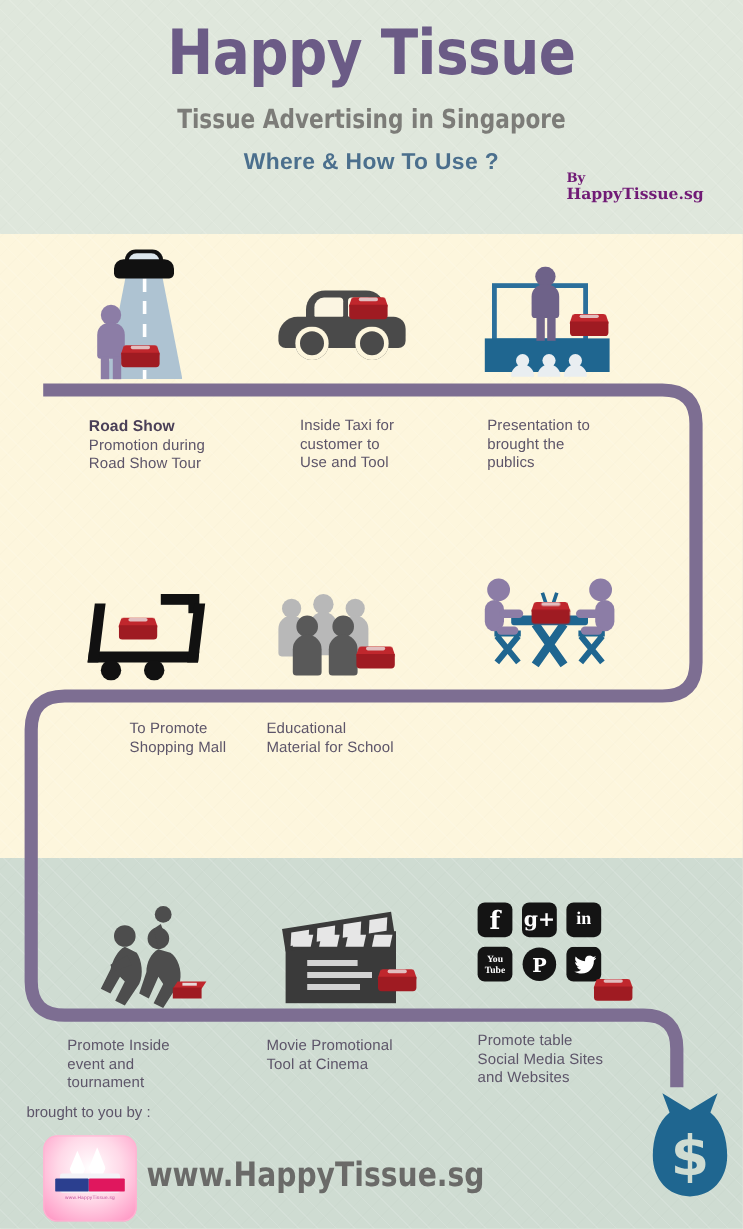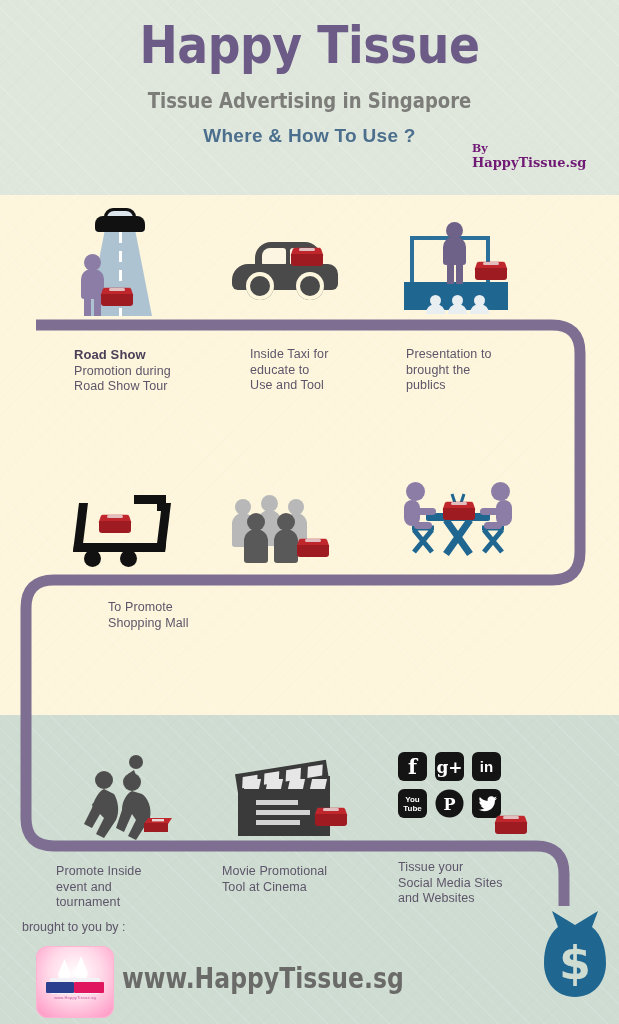--- a/index.html
+++ b/index.html
@@ -141,21 +141,21 @@
   .clap .board{position:absolute;left:0;top:22px;width:92px;height:60px;background:#3a3a3a;}
   .clap .topbar{position:absolute;left:0;top:0;width:92px;height:19px;background:#3a3a3a;
     transform:rotate(-9deg);transform-origin:left bottom;}
   .clap .tooth{position:absolute;top:4px;width:15px;height:11px;background:#e6e6e6;transform:skewX(-12deg);}
   .clap .tooth2{position:absolute;top:25px;width:15px;height:10px;background:#e6e6e6;transform:skewX(-12deg);}
   .clap .line{position:absolute;background:#d3d3d3;height:5px;}
 
   
   .social{position:absolute;left:0;top:0;width:108px;height:72px;}
   .sq{position:absolute;width:29px;height:29px;background:#141414;border-radius:6px;
-    color:#fff;font-family:Liberation Sans, sans-serif;font-weight:bold;
+    color:#fff;font-family:Liberation Serif, serif;font-weight:bold;
     display:flex;align-items:center;justify-content:center;}
 
   
   .brought{
     position:absolute;left:22px;top:920px;
     font-family:"Liberation Sans",sans-serif;font-size:12.5px;color:#5d5569;
   }
   .logo{
     position:absolute;left:36px;top:946px;width:78px;height:72px;border-radius:12px;
     background:radial-gradient(circle at 50% 38%,#ffffff 0%,#ffd9e8 45%,#ff8fc0 100%);
@@ -243,21 +243,21 @@
       <div class="wheel" style="left:64px;top:30px;width:28px;height:28px;"></div>
       <div class="pack" style="left:58px;top:4px;">
         <div class="top"></div>
           <div class="front"></div>
           <div class="slit"></div>
       </div>
     </div>
   </div>
   <div class="caption" style="left:250px;top:347px;width:130px;">
     <span>Inside Taxi for</span><br>
-    <span>educate to</span><br>
+    <span>customer to</span><br>
     <span>Use and Tool</span>
   </div>
 
   <div class="cell" style="left:404px;top:222px;">
     <div class="present">
       <div class="screen"></div>
       <div class="stage"></div>
       <div class="person" style="left:36px;top:0;width:30px;height:62px;">
         <div class="head" style="left:6px;top:0;width:17px;height:17px;background:#6e6289;"></div>
         <div class="body" style="left:3px;top:15px;width:23px;height:28px;border-radius:10px 10px 3px 3px;background:#6e6289;"></div>
@@ -329,20 +329,24 @@
       <div class="gp" style="left:42px;top:18px;">
         <div class="h" style="left:3px;top:0;width:18px;height:18px;background:#595959;"></div>
         <div class="b" style="left:0;top:16px;width:24px;height:34px;background:#595959;"></div>
       </div>
       <div class="pack" style="left:64px;top:42px;">
         <div class="top"></div>
           <div class="front"></div>
           <div class="slit"></div>
       </div>
     </div>
+  </div>
+  <div class="caption" style="left:222px;top:600px;width:150px;">
+    <span>Educational</span><br>
+    <span>Material for School</span>
   </div>
 
   <div class="cell" style="left:402px;top:478px;">
     <div class="fnb">
       <svg width="112" height="82" style="position:absolute;left:0;top:0;">
         <path d="M44,42 L68,76 M68,42 L44,76" stroke="#1f6690" stroke-width="7" fill="none"></path>
         <path d="M12,52 L30,74 M30,52 L12,74 M10,50 L32,50" stroke="#1f6690" stroke-width="5" fill="none"></path>
         <path d="M82,52 L100,74 M100,52 L82,74 M80,50 L102,50" stroke="#1f6690" stroke-width="5" fill="none"></path>
         <path d="M50,16 L56,34 M62,16 L56,34" stroke="#1f6690" stroke-width="3" fill="none"></path>
       </svg>
@@ -447,21 +451,21 @@
         </svg>
       </div>
       <div class="pack" style="left:96px;top:62px;">
         <div class="top"></div>
           <div class="front"></div>
           <div class="slit"></div>
       </div>
     </div>
   </div>
   <div class="caption" style="left:398px;top:860px;width:150px;">
-    <span>Tissue your</span><br>
+    <span>Promote table</span><br>
     <span>Social Media Sites</span><br>
     <span>and Websites</span>
   </div>
 
   <div class="brought">brought to you by :</div>
 
   <div class="logo">
     <div class="tis1"></div>
     <div class="tis2"></div>
     <div class="tbox"></div>

